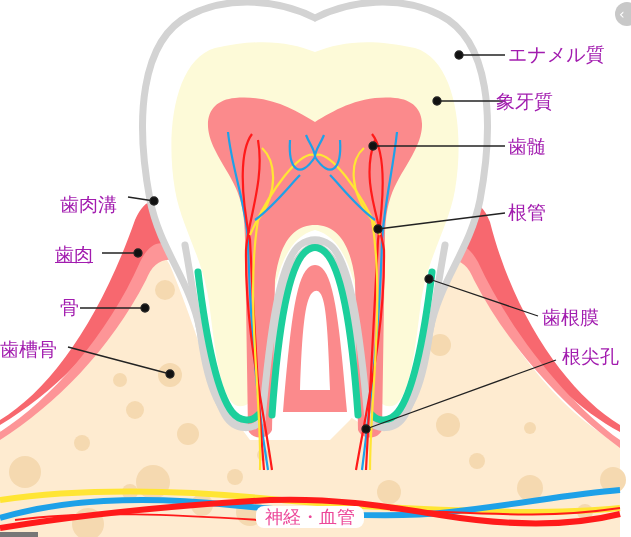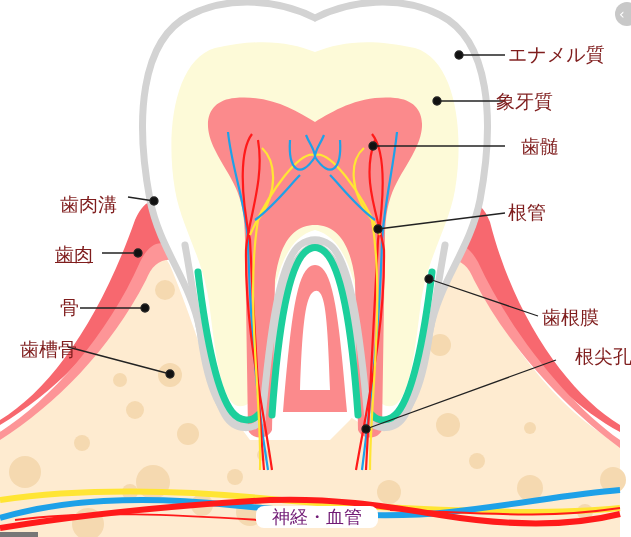--- a/index.html
+++ b/index.html
@@ -1,21 +1,21 @@
 <!DOCTYPE html>
 <html><head>
 <meta charset="utf-8">
 <style>
   html, body { margin: 0; padding: 0; background: #ffffff; }
   body { width: 631px; height: 537px; overflow: hidden; position: relative;
          font-family: "DejaVu Sans", "Liberation Sans", sans-serif; }
   #diagram { position: absolute; left: 0; top: 0; width: 631px; height: 537px; }
-  .label { position: absolute; font-size: 19px; color: #7f1d1d; white-space: nowrap; line-height: 22px; }
-  .bottom-label { position: absolute; font-size: 18px; color: #701a75; white-space: nowrap;
-                  line-height: 22px; background: #ffffff; padding: 0 16px; border-radius: 8px; }
+  .label { position: absolute; font-size: 19px; color: #a21caf; white-space: nowrap; line-height: 22px; }
+  .bottom-label { position: absolute; font-size: 18px; color: #ec4899; white-space: nowrap;
+                  line-height: 22px; background: #ffffff; padding: 0 9px; border-radius: 8px; }
   .collapse-btn { position: absolute; left: 615px; top: 2px; width: 24px; height: 24px;
                   border-radius: 50%; background: #c8c8c8; color: #ffffff; font-size: 14px;
                   line-height: 24px; text-indent: 4px; cursor: pointer; }
   .footer-bar { position: absolute; left: 0; top: 532px; width: 38px; height: 5px; background: #777; }
 </style>
 </head>
 <body>
 
 <svg id="diagram" viewBox="0 0 631 537" xmlns="http://www.w3.org/2000/svg">
 
@@ -126,26 +126,26 @@
       <circle cx="138" cy="253" r="4"></circle>
     <line x1="80" y1="308" x2="145" y2="308"></line>
       <circle cx="145" cy="308" r="4"></circle>
     <line x1="68" y1="347" x2="170" y2="374"></line>
       <circle cx="170" cy="374" r="4"></circle>
   </g>
 </svg>
 
 <div class="label" style="left:508px;top:43px;">エナメル質</div>
 <div class="label" style="left:496px;top:90px;">象牙質</div>
-<div class="label" style="left:508px;top:135px;margin-left:13px;">歯髄</div>
+<div class="label" style="left:508px;top:135px;">歯髄</div>
 <div class="label" style="left:508px;top:201px;">根管</div>
 <div class="label" style="left:542px;top:306px;text-align:center;">歯根膜</div>
-<div class="label" style="left:562px;top:345px;margin-left:13px;">根尖孔</div>
+<div class="label" style="left:562px;top:345px;">根尖孔</div>
 
 <div class="label" style="left:60px;top:193px;">歯肉溝</div>
 <div class="label" style="left:55px;top:243px;text-decoration:underline;">歯肉</div>
 <div class="label" style="left:60px;top:296px;">骨</div>
-<div class="label" style="left:0px;top:338px;padding-left:20px;">歯槽骨</div>
+<div class="label" style="left:0px;top:338px;">歯槽骨</div>
 
 <div class="bottom-label" style="left:256px;top:506px;">神経・血管</div>
 
 <div class="collapse-btn">‹</div>
 <div class="footer-bar"></div>
 
 </body></html>

